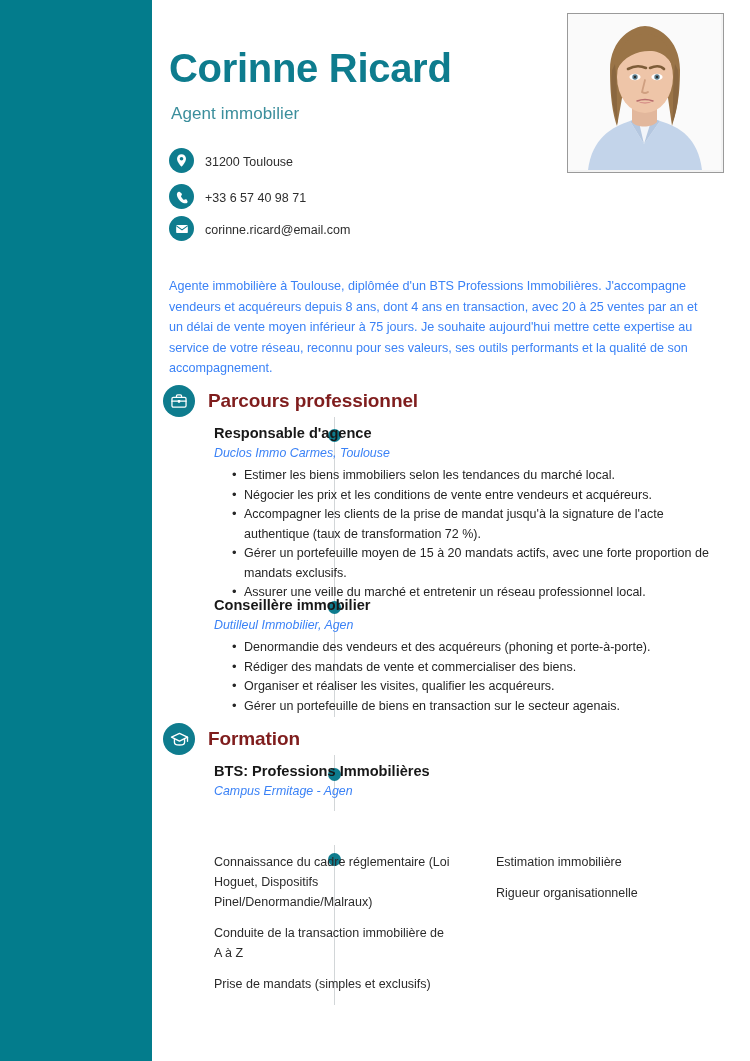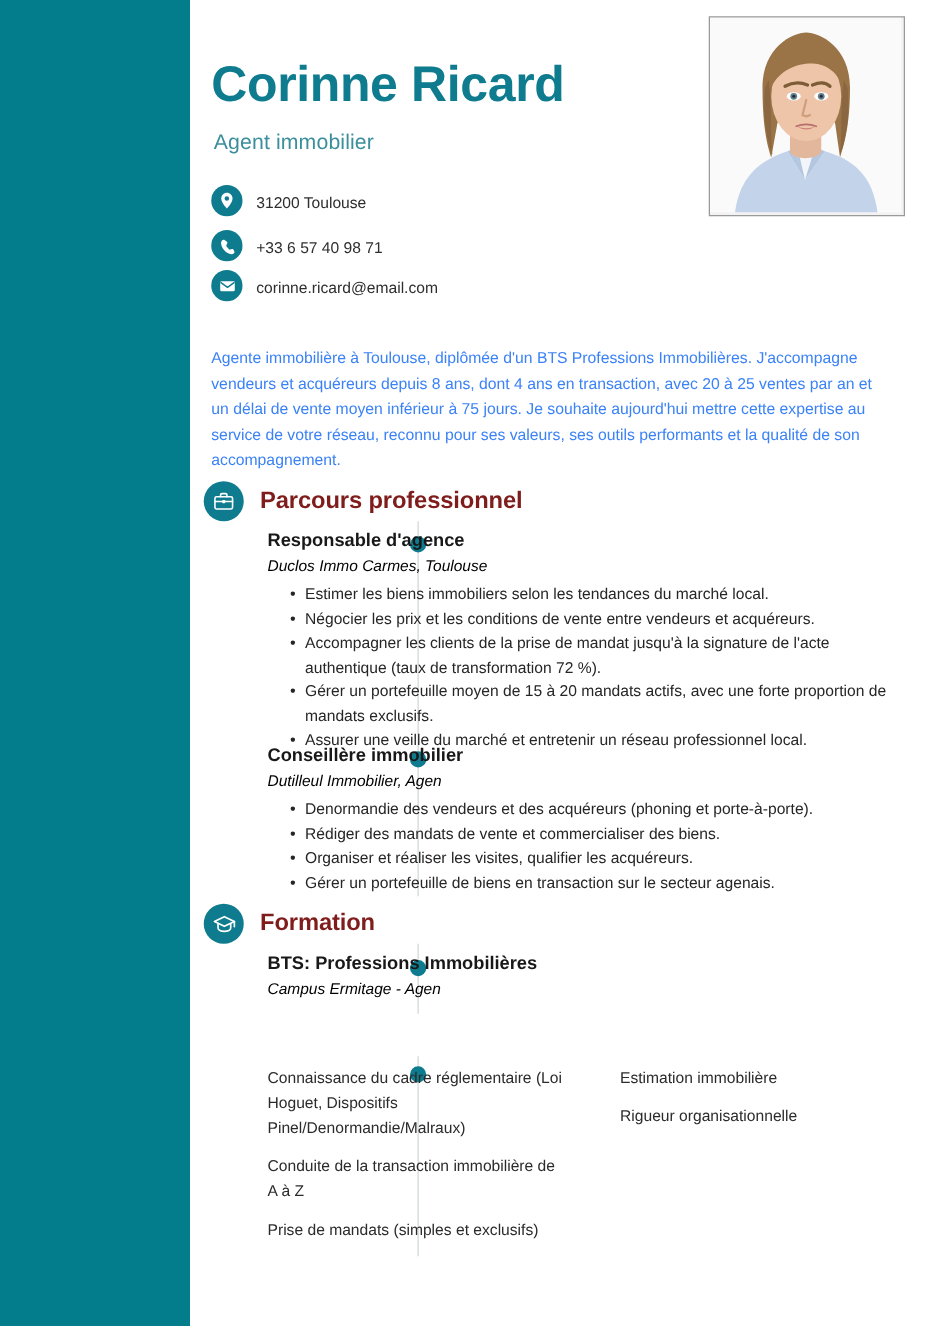--- a/index.html
+++ b/index.html
@@ -169,21 +169,21 @@
   }
   .entry-title {
     font-size: 14.6px;
     font-weight: bold;
     color: #181818;
     line-height: 20px;
   }
   .entry-sub {
     font-size: 12.4px;
     font-style: italic;
-    color: #000000;
+    color: #3b82f6;
     line-height: 19px;
     margin-top: 1px;
   }
   ul.duties {
     margin: 3px 0 0 0;
     padding: 0 0 0 18px;
     list-style: none;
   }
   ul.duties li {
     position: relative;

